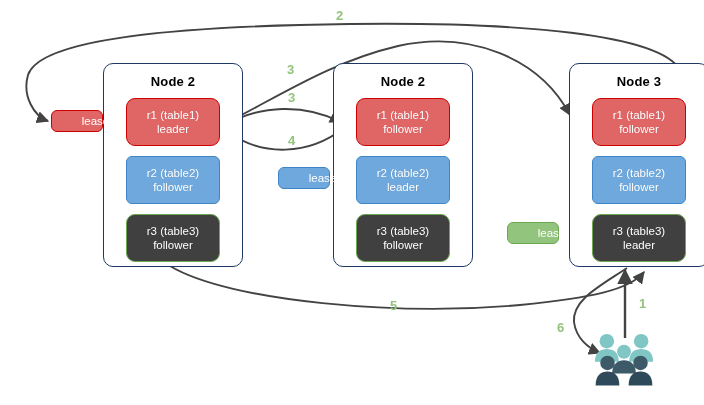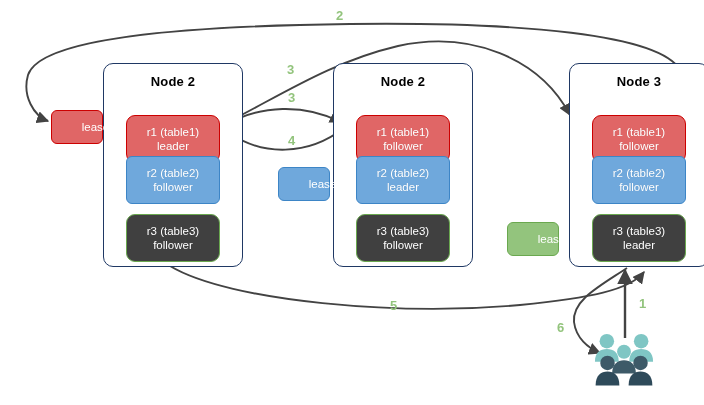--- a/index.html
+++ b/index.html
@@ -56,30 +56,30 @@
     flex-direction: column;
     align-items: center;
     justify-content: center;
     color: #ffffff;
     font-size: 11.5px;
     line-height: 14px;
     text-align: center;
     text-shadow: 0 0 1px rgba(0,0,0,0.12);
   }
   .range .l1, .range .l2 { display: block; }
-  .r-red   { background: #e06666; border: 1.6px solid #cc0000; margin-top: 17px; }
+  .r-red   { background: #e06666; border: 1.6px solid #cc0000; }
   .r-blue  { background: #6fa8dc; border: 1.6px solid #3d85c6; }
   .r-green { background: #404040; border: 1.6px solid #6aa84f; }
   .range.slot1 { top: 34px; }
   .range.slot2 { top: 92px; border-radius: 6px; }
   .range.slot3 { top: 150px; }
 
   .lease {
     position: absolute;
-    height: 34px;
+    height: 22px;
     border-radius: 6px;
     box-sizing: border-box;
     display: flex;
     align-items: center;
     justify-content: center;
     color: #ffffff;
     font-size: 11.5px;
     z-index: 3;
     padding-left: 37px;
   }

